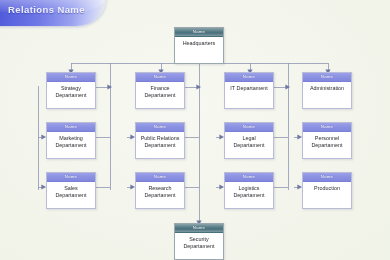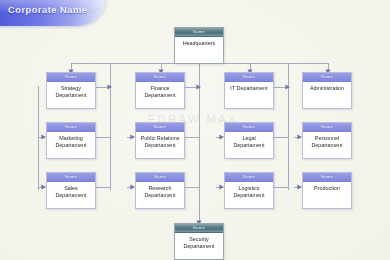--- a/index.html
+++ b/index.html
@@ -121,24 +121,23 @@
     border-color: #9aa8ad;
   }
 </style>
 </head>
 <body>
 
 <div id="canvas">
 
   <div id="banner">
     <div id="banner-glow"></div>
-    <div id="banner-label">Corporate Name</div>
-  </div>
-
-  <div id="watermark">EDRAW MAX</div>
+    <div id="banner-label">Relations Name</div>
+  </div>
+
 
   <svg id="wires" viewBox="0 0 390 260">
     <g stroke="#8f96b4" stroke-width="0.8" fill="none" shape-rendering="crispEdges">
 
       <line x1="199" y1="58" x2="199" y2="63"></line>
 
       <line x1="71" y1="63" x2="328" y2="63"></line>
 
       <line x1="71" y1="63" x2="71" y2="71"></line>
       <line x1="161" y1="63" x2="161" y2="71"></line>

